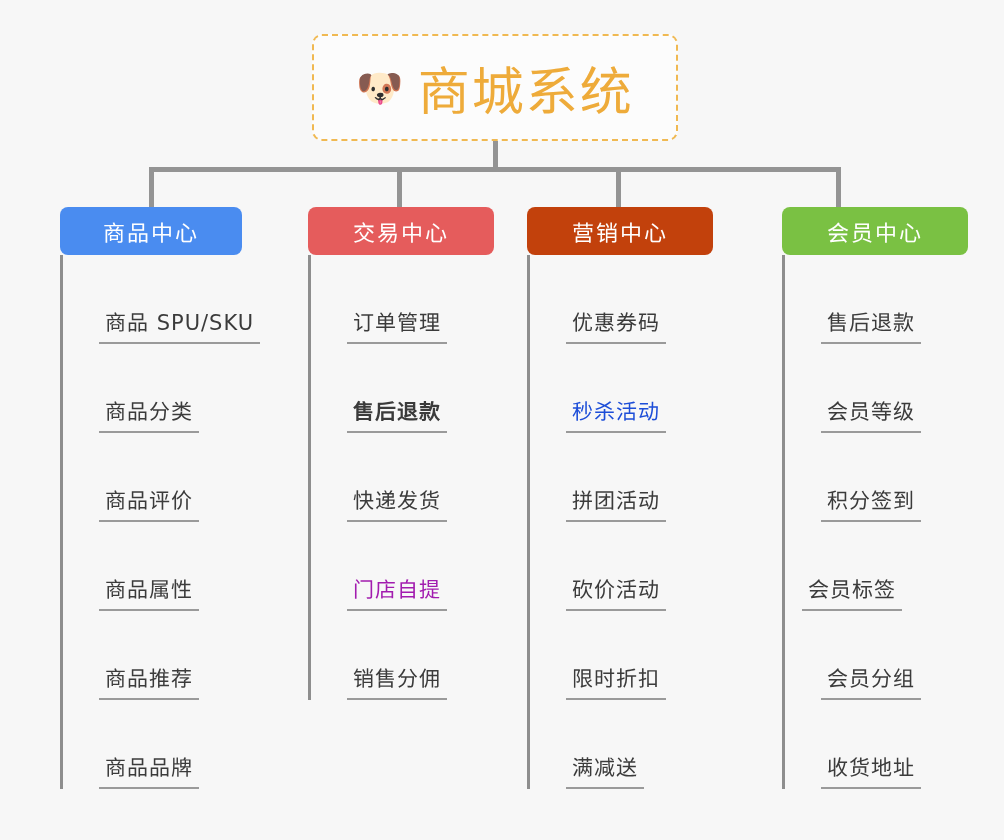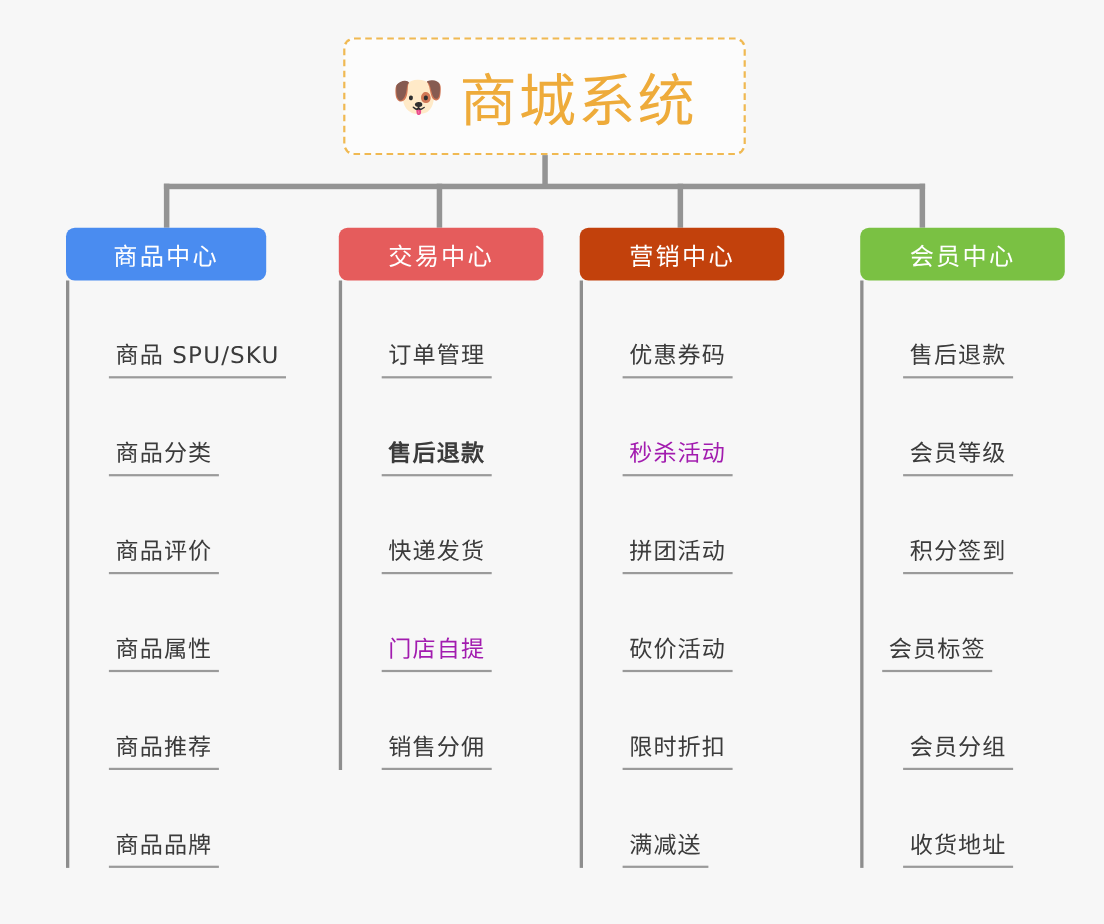--- a/index.html
+++ b/index.html
@@ -181,21 +181,21 @@
           </div>
         </div>
       </div>
       <div class="column" style="left: 527px;">
         <div class="cat-header" style="background: #c2410c; width: 186px;">营销中心</div>
         <div class="leaf-list" style="border-left-color: rgb(142, 142, 142);">
           <div class="leaf-item">
             <span class="leaf-label" style="color: rgb(59, 59, 59); border-bottom-color: rgb(154, 154, 154);">优惠券码</span>
           </div>
           <div class="leaf-item">
-            <span class="leaf-label" style="color: #a21caf; border-bottom-color: rgb(154, 154, 154); text-align: center;">秒杀活动</span>
+            <span class="leaf-label" style="color: #1d4ed8; border-bottom-color: rgb(154, 154, 154); text-align: center;">秒杀活动</span>
           </div>
           <div class="leaf-item">
             <span class="leaf-label" style="color: rgb(59, 59, 59); border-bottom-color: rgb(154, 154, 154);">拼团活动</span>
           </div>
           <div class="leaf-item">
             <span class="leaf-label" style="color: rgb(59, 59, 59); border-bottom-color: rgb(154, 154, 154); margin-top: 48px;">砍价活动</span>
           </div>
           <div class="leaf-item">
             <span class="leaf-label" style="color: rgb(59, 59, 59); border-bottom-color: rgb(154, 154, 154);">限时折扣</span>
           </div>

